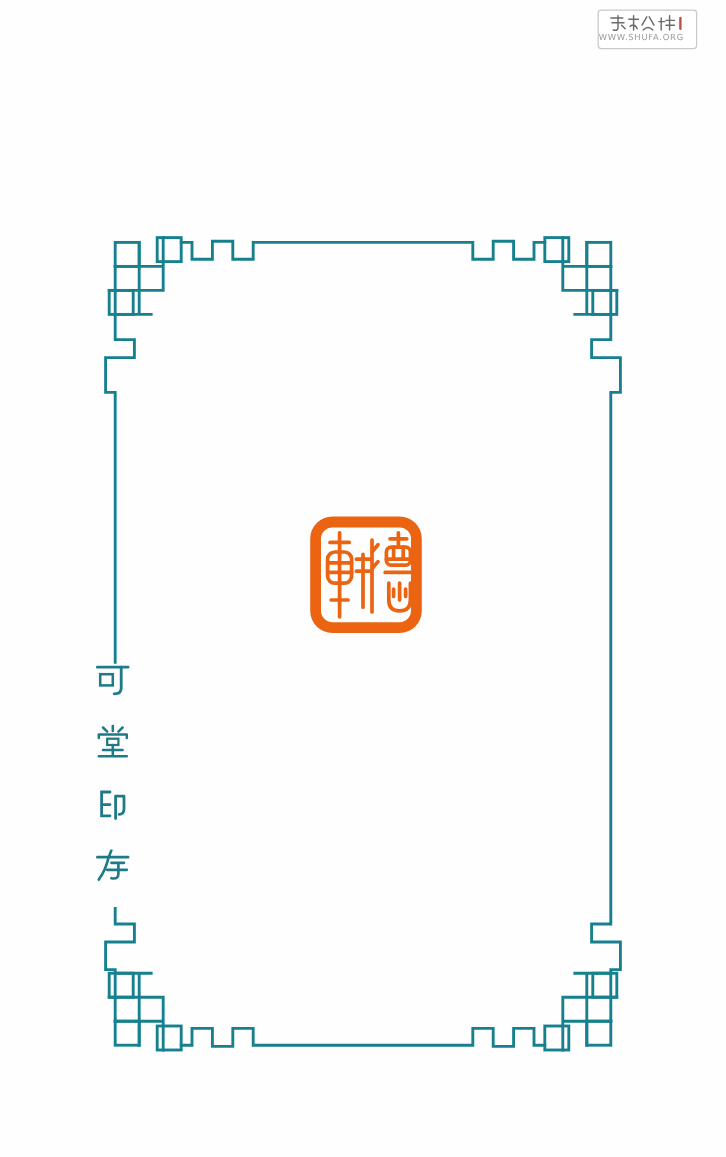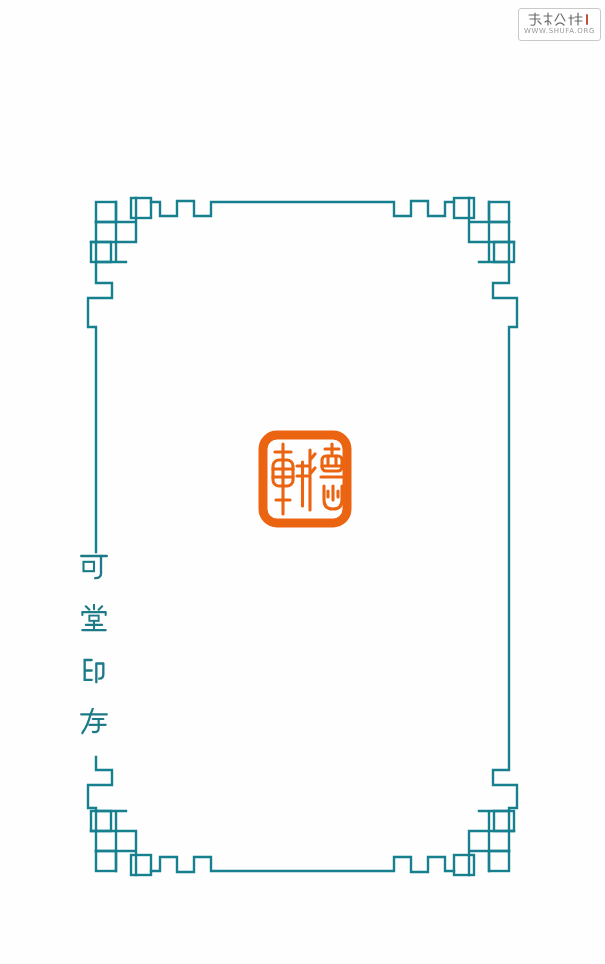--- a/index.html
+++ b/index.html
@@ -18,23 +18,23 @@
 
   
   .seal{position:absolute;left:258px;top:430px;width:94px;height:98px;}
 
   
   .side-text{position:absolute;left:80px;top:552px;width:28px;}
   .side-char{display:block;width:28px;height:29px;margin-bottom:23px;}
 
   
   .watermark{
-    position:absolute;left:518px;top:8px;width:83px;height:33px;
+    position:absolute;left:498px;top:8px;width:83px;height:33px;
     border:1px solid #c9c9c9;border-radius:3px;background:rgba(255,255,255,.92);
-    box-sizing:border-box;text-align:center;
+    box-sizing:border-box;
   }
   .wm-logo{display:block;margin:3px auto 0 auto;}
   .wm-url{
     font-family:"DejaVu Sans", sans-serif;
     font-size:7px;line-height:9px;color:#9a9a9a;letter-spacing:.6px;
   }
 </style>
 </head>
 <body>
 

